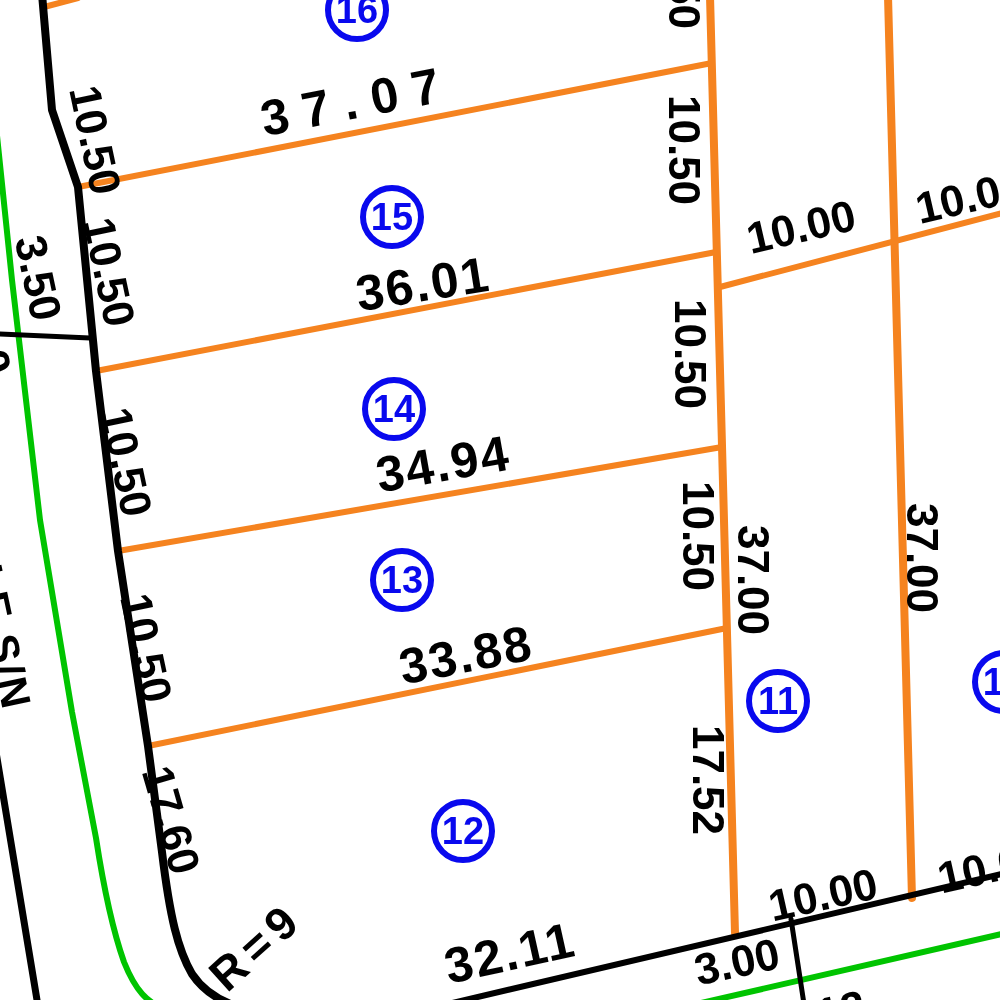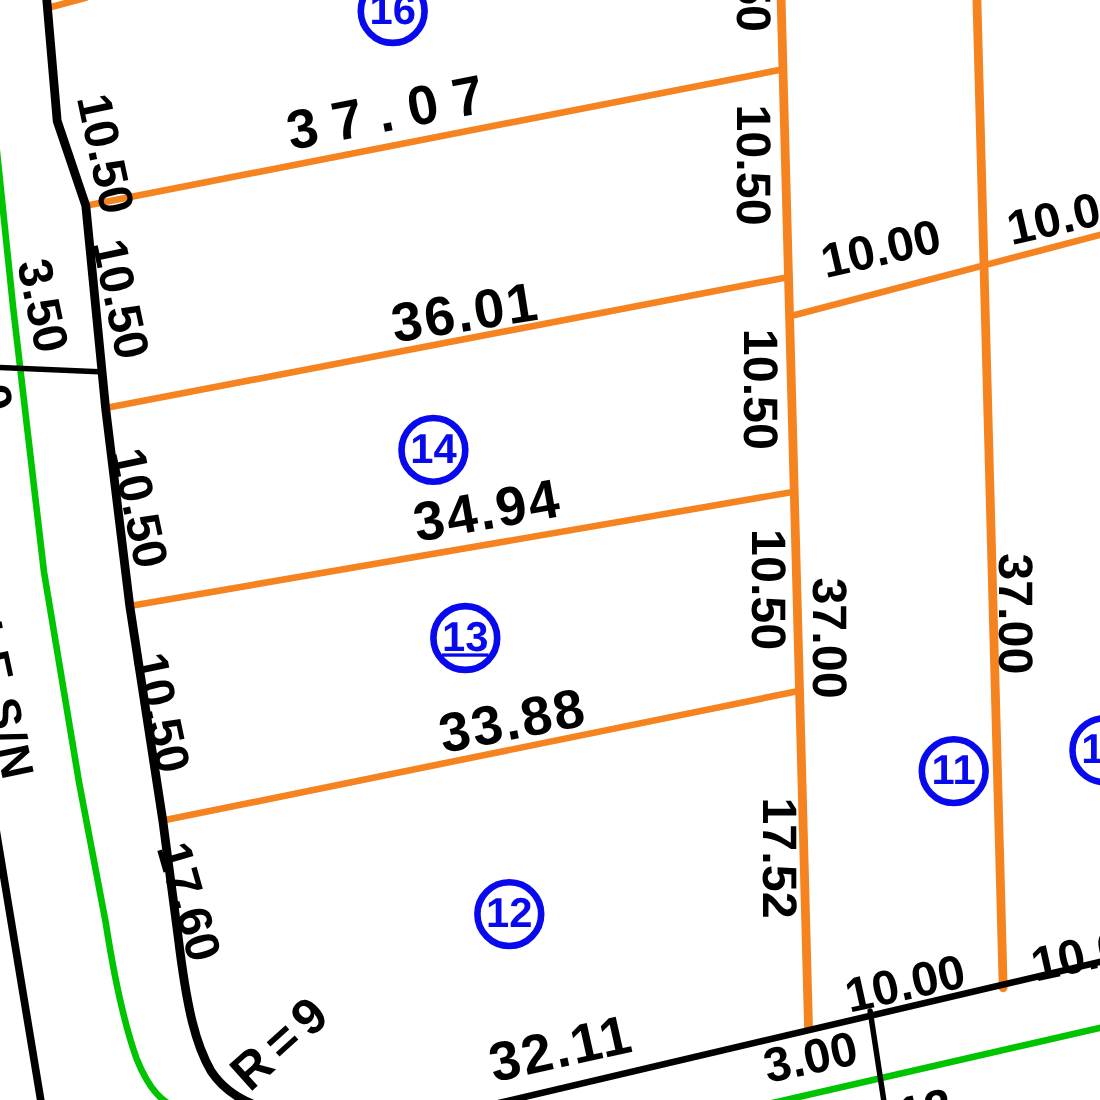--- a/index.html
+++ b/index.html
@@ -88,19 +88,20 @@
   <div class="dim med" style="left:38px;top:278px;--r:78deg">3.50</div>
   <div class="dim med" style="left:-6px;top:362px;--r:78deg">0</div>
 
   <div class="dim r9" style="left:256px;top:946px;--r:-42deg">R=9</div>
 
   <div class="dim med" style="left:841px;top:1010px;--r:-12deg">12</div>
 
   <div class="dim street" style="left:-8px;top:592px;--r:78deg">CALLE S/N</div>
 
   <div class="lot-badge" style="left:357px;top:10px;">16</div>
+  <div class="lot-badge" style="left:392px;top:217px;">15</div>
   <div class="lot-badge" style="left:394px;top:409px;">14</div>
-  <div class="lot-badge" style="left:423px;top:580px;text-decoration:underline;">13</div>
+  <div class="lot-badge" style="left:402px;top:580px;">13</div>
   <div class="lot-badge" style="left:463px;top:831px;">12</div>
-  <div class="lot-badge" style="left:867px;top:701px;">11</div>
+  <div class="lot-badge" style="left:778px;top:701px;">11</div>
   <div class="lot-badge" style="left:1004px;top:682px;">10</div>
 
 </div>
 
 </body></html>

